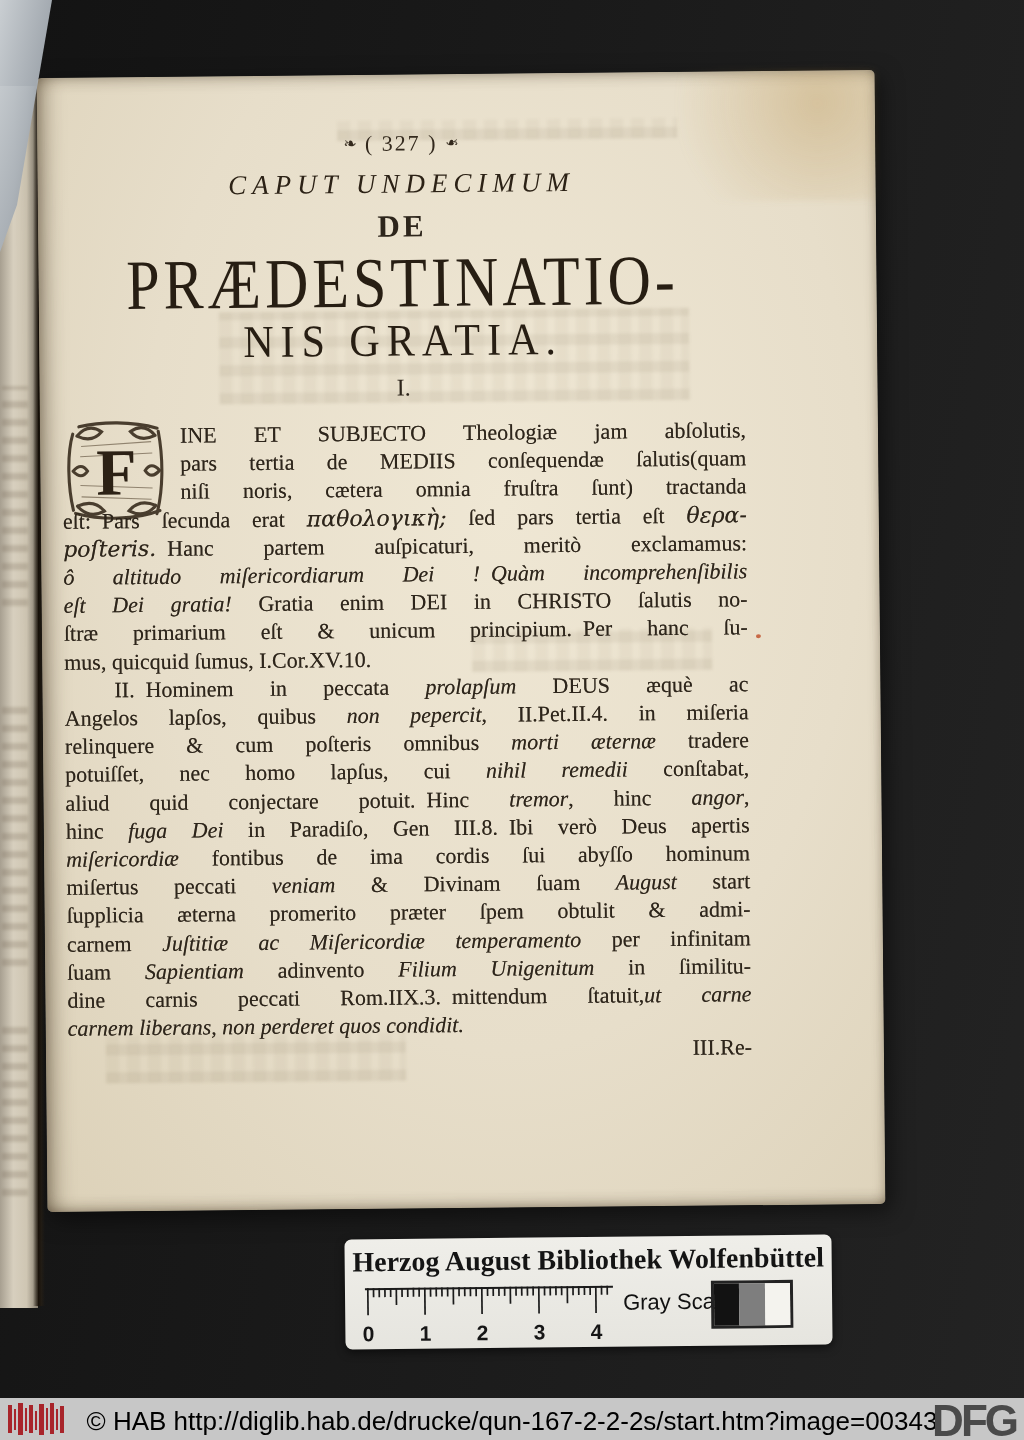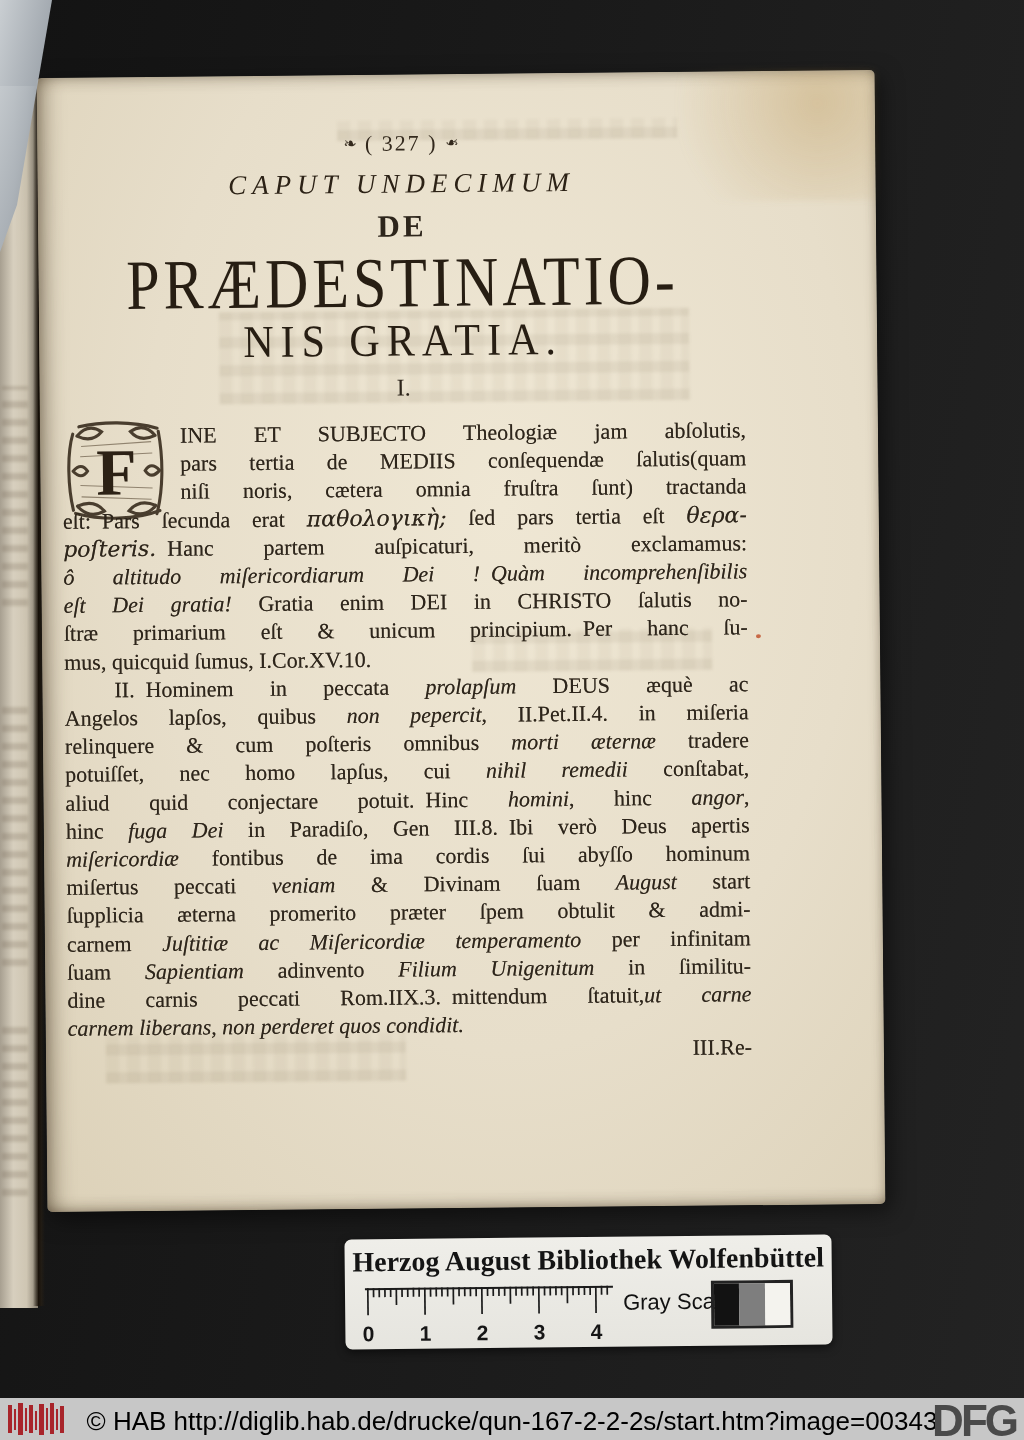--- a/index.html
+++ b/index.html
@@ -176,21 +176,21 @@
         <div class="tline"><span>eſt: Pars ſecunda erat </span><span class="gk">παθολογικὴ;</span><span> ſed pars tertia eſt </span><span class="gk">θερα-</span></div>
         <div class="tline"><span class="gk">poſteris.</span><span> Hanc partem auſpicaturi, meritò exclamamus:</span></div>
         <div class="tline"><span class="it">ô altitudo miſericordiarum Dei ! Quàm incomprehenſibilis</span></div>
         <div class="tline"><span class="it">eſt Dei gratia!</span><span> Gratia enim DEI in CHRISTO ſalutis no-</span></div>
         <div class="tline"><span>ſtræ primarium eſt &amp; unicum principium. Per hanc ſu-</span></div>
         <div class="tline short"><span>mus, quicquid ſumus, I.Cor.XV.10.</span></div>
         <div class="tline indent"><span>II. Hominem in peccata </span><span class="it">prolapſum</span><span> DEUS æquè ac</span></div>
         <div class="tline"><span>Angelos lapſos, quibus </span><span class="it">non pepercit</span><span>, II.Pet.II.4. in miſeria</span></div>
         <div class="tline"><span>relinquere &amp; cum poſteris omnibus </span><span class="it">morti æternæ</span><span> tradere</span></div>
         <div class="tline"><span>potuiſſet, nec homo lapſus, cui </span><span class="it">nihil remedii</span><span> conſtabat,</span></div>
-        <div class="tline"><span>aliud quid conjectare potuit. Hinc </span><span class="it">homini</span><span>, hinc </span><span class="it">angor</span><span>,</span></div>
+        <div class="tline"><span>aliud quid conjectare potuit. Hinc </span><span class="it">tremor</span><span>, hinc </span><span class="it">angor</span><span>,</span></div>
         <div class="tline"><span>hinc </span><span class="it">fuga Dei</span><span> in Paradiſo, Gen III.8. Ibi verò Deus apertis</span></div>
         <div class="tline"><span class="it">miſericordiæ</span><span> fontibus de ima cordis ſui abyſſo hominum</span></div>
         <div class="tline"><span>miſertus peccati </span><span class="it">veniam</span><span> &amp; Divinam ſuam </span><span class="it">August</span><span> start</span></div>
         <div class="tline"><span>ſupplicia æterna promerito præter ſpem obtulit &amp; admi-</span></div>
         <div class="tline"><span>carnem </span><span class="it">Juſtitiæ ac Miſericordiæ temperamento</span><span> per infinitam</span></div>
         <div class="tline"><span>ſuam </span><span class="it">Sapientiam</span><span> adinvento </span><span class="it">Filium Unigenitum</span><span> in ſimilitu-</span></div>
         <div class="tline"><span>dine carnis peccati Rom.IIX.3. mittendum ſtatuit,</span><span class="it">ut carne</span></div>
         <div class="tline short"><span class="it">carnem liberans, non perderet quos condidit.</span></div>
       </div>
     <div class="catchword">III.Re-</div>

